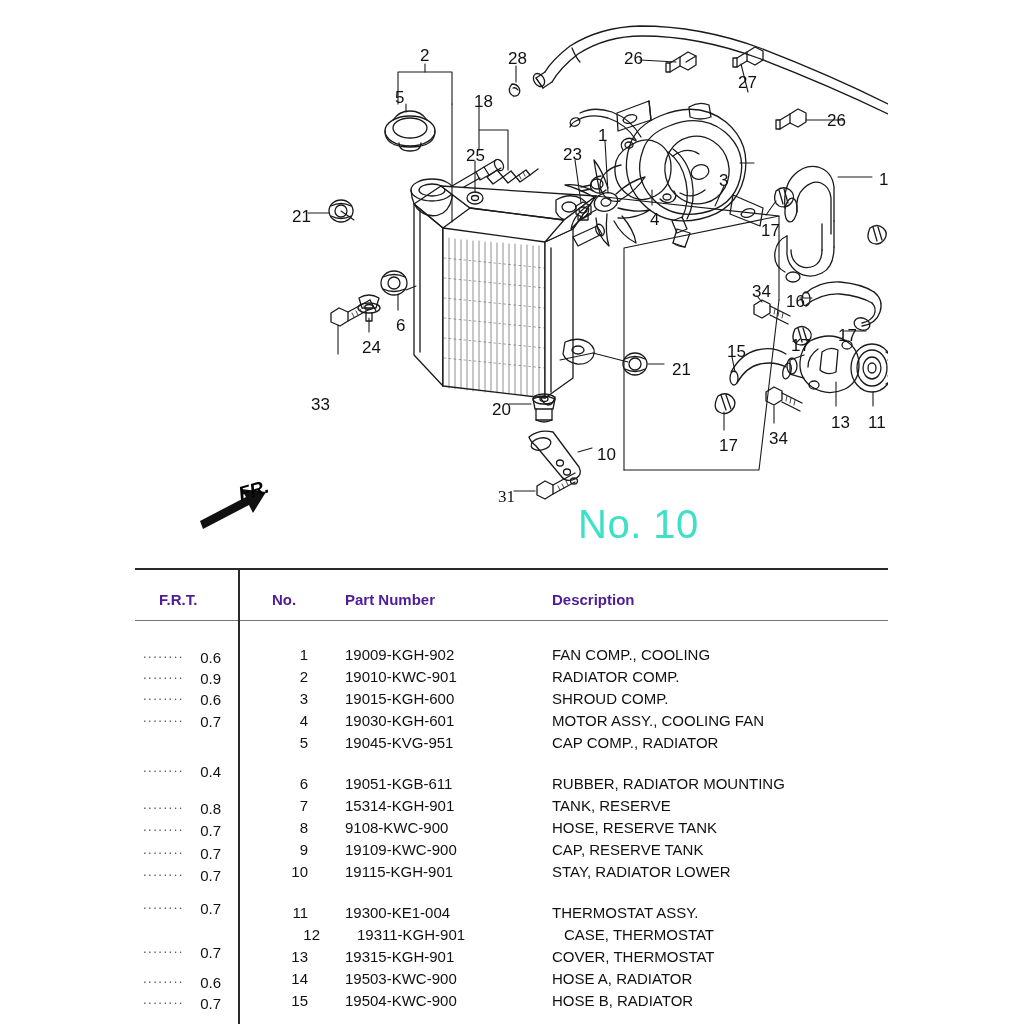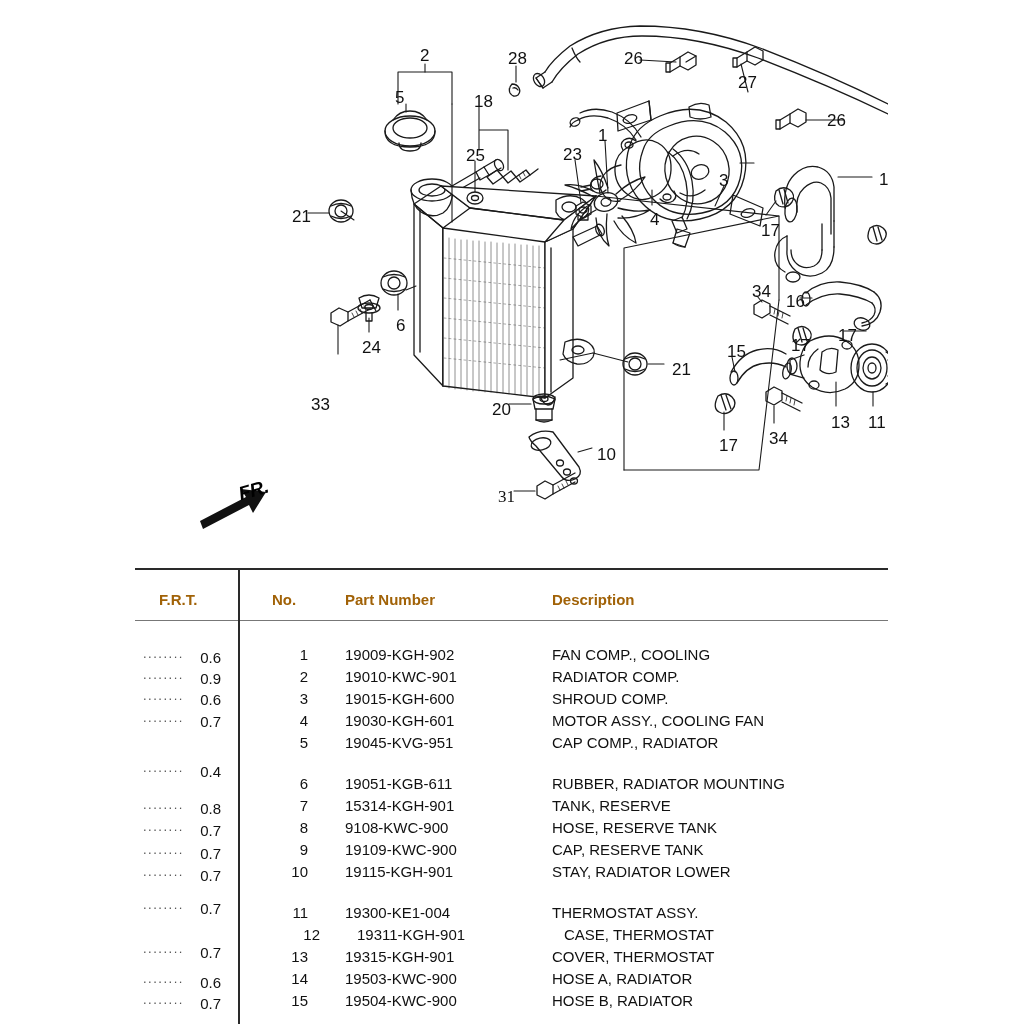--- a/index.html
+++ b/index.html
@@ -55,21 +55,21 @@
     position:absolute;left:0;top:52px;width:753px;height:1px;background:#777;
   }
   .tbl-vdiv{
     position:absolute;left:103px;top:2px;width:2px;height:454px;background:#2a2a2a;
   }
 
   .tbl-head{
     position:absolute;left:0;top:2px;width:753px;height:50px;
   }
   .th{
-    position:absolute;font-size:15px;font-weight:bold;color:#a16207;top:21px;
+    position:absolute;font-size:15px;font-weight:bold;color:#4c1d95;top:21px;
     white-space:nowrap;
   }
   .th-frt{left:24px;}
   .th-no{left:137px;}
   .th-pn{left:210px;}
   .th-desc{left:417px;}
 
   
   .frt-row{
     position:absolute;left:8px;width:95px;
@@ -478,20 +478,21 @@
           <path d="M740 163 L754 163"></path>
         </g>
       </g>
 
       <g fill="#111" stroke="none">
         <path d="M200 521 L246 497 L241 489 L266 492 L253 513 L249 505 L203 529 Z"></path>
       </g>
     </svg>
 
     <div class="fr-label">FR.</div>
+    <div class="plate-no">No. 10</div>
 
     <div id="callout-layer">
         <div class="callout" style="left: 420px; top: 47px;">2</div>
         <div class="callout" style="left: 508px; top: 50px;">28</div>
         <div class="callout" style="left: 624px; top: 50px;">26</div>
         <div class="callout" style="left: 738px; top: 74px;">27</div>
         <div class="callout" style="left: 395px; top: 89px;">5</div>
         <div class="callout" style="left: 474px; top: 93px;">18</div>
         <div class="callout" style="left: 827px; top: 112px;">26</div>
         <div class="callout" style="left: 598px; top: 127px;">1</div>

